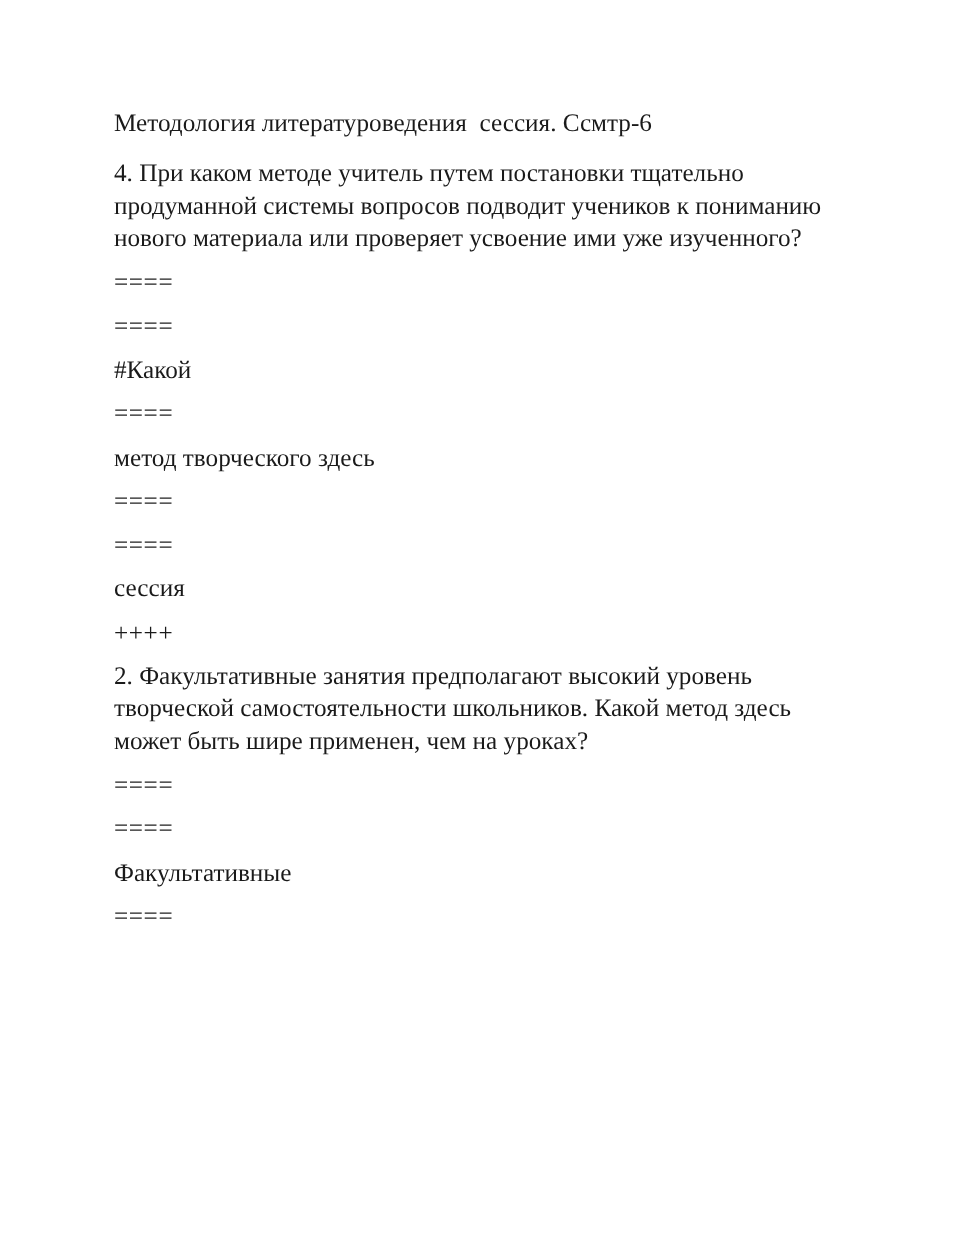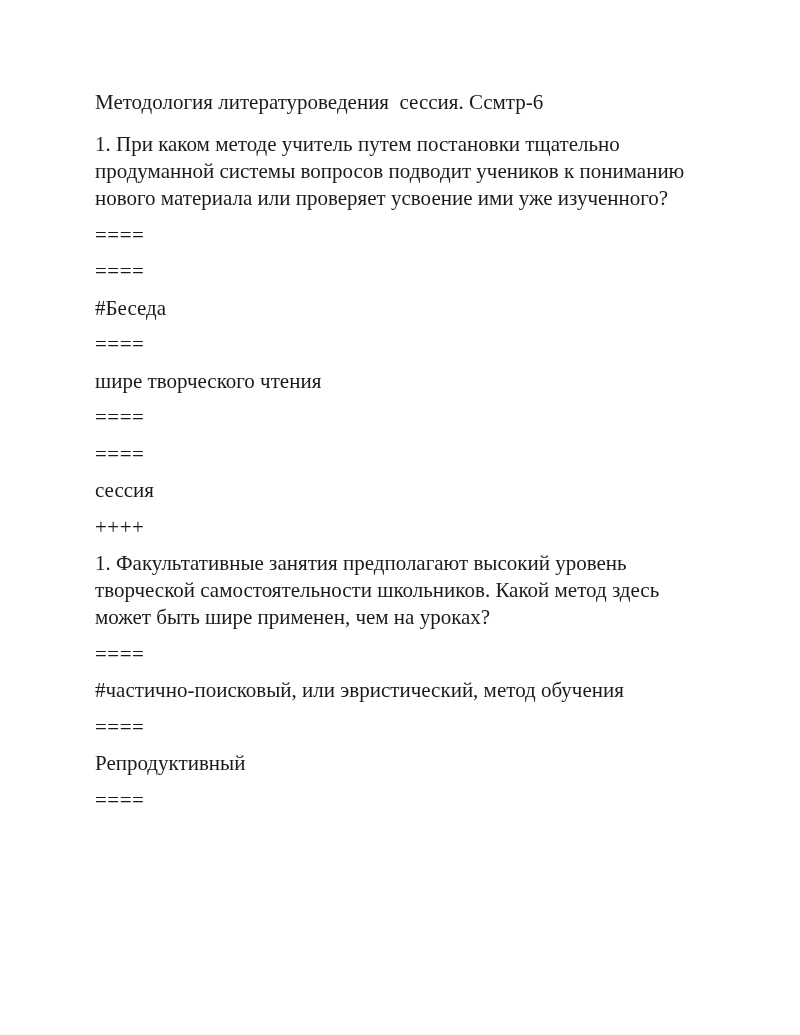--- a/index.html
+++ b/index.html
@@ -38,36 +38,35 @@
   }
 </style>
 </head>
 <body>
 
 <div class="page">
   <div class="content">
 
     <p class="para doc-title">Методология литературоведения  сессия. Ссмтр-6</p>
 
-    <p class="para question">1. При каком методе учитель путем постановки тщательно
+    <p class="para question">4. При каком методе учитель путем постановки тщательно
 продуманной системы вопросов подводит учеников к пониманию
 нового материала или проверяет усвоение ими уже изученного?</p>
     <p class="para separator">====</p>
     <p class="para separator">====</p>
-    <p class="para answer">#Беседа</p>
+    <p class="para answer">#Какой</p>
     <p class="para separator">====</p>
-    <p class="para answer">шире творческого чтения</p>
+    <p class="para answer">метод творческого здесь</p>
     <p class="para separator">====</p>
     <p class="para separator">====</p>
     <p class="para answer">сессия</p>
     <p class="para question-end">++++</p>
 
-    <p class="para question">1. Факультативные занятия предполагают высокий уровень
+    <p class="para question">2. Факультативные занятия предполагают высокий уровень
 творческой самостоятельности школьников. Какой метод здесь
 может быть шире применен, чем на уроках?</p>
     <p class="para separator">====</p>
-    <p class="para answer">#частично-поисковый, или эвристический, метод обучения</p>
     <p class="para separator">====</p>
-    <p class="para answer">Репродуктивный</p>
+    <p class="para answer">Факультативные</p>
     <p class="para separator">====</p>
 
   </div>
 </div>
 
 </body></html>

